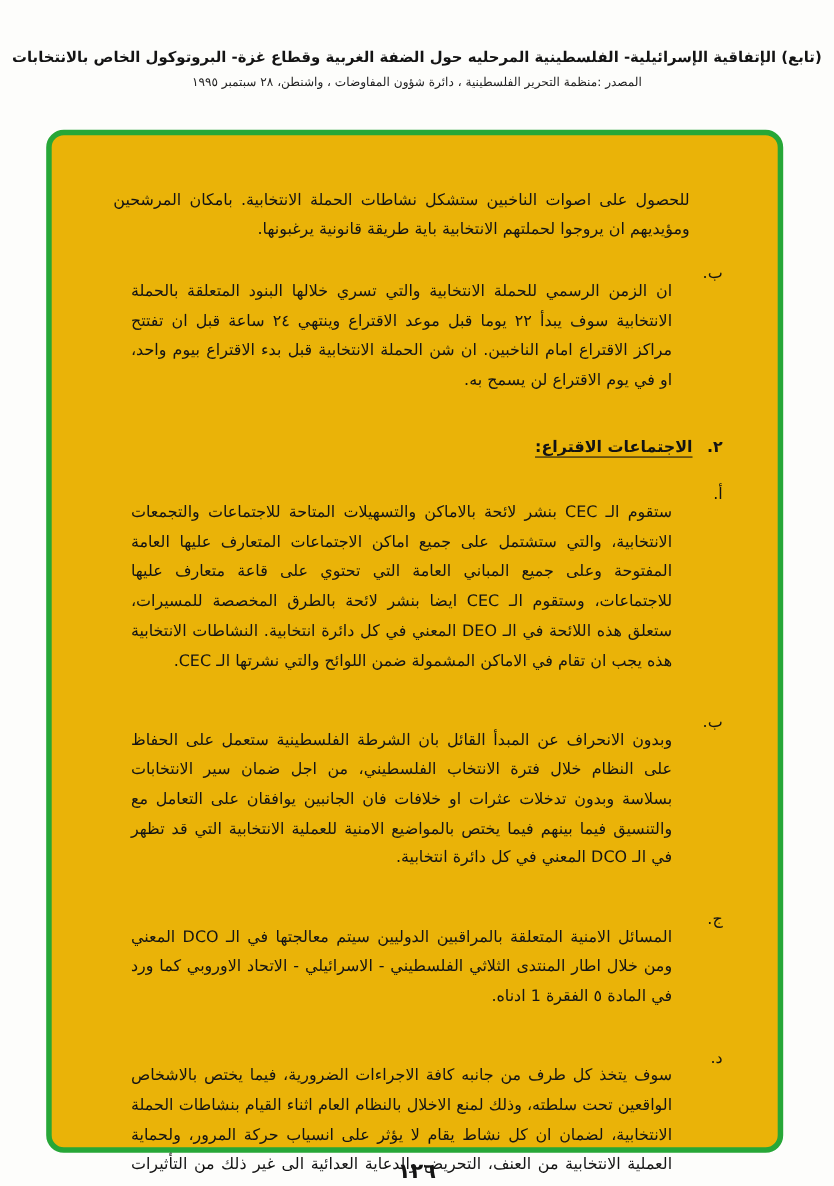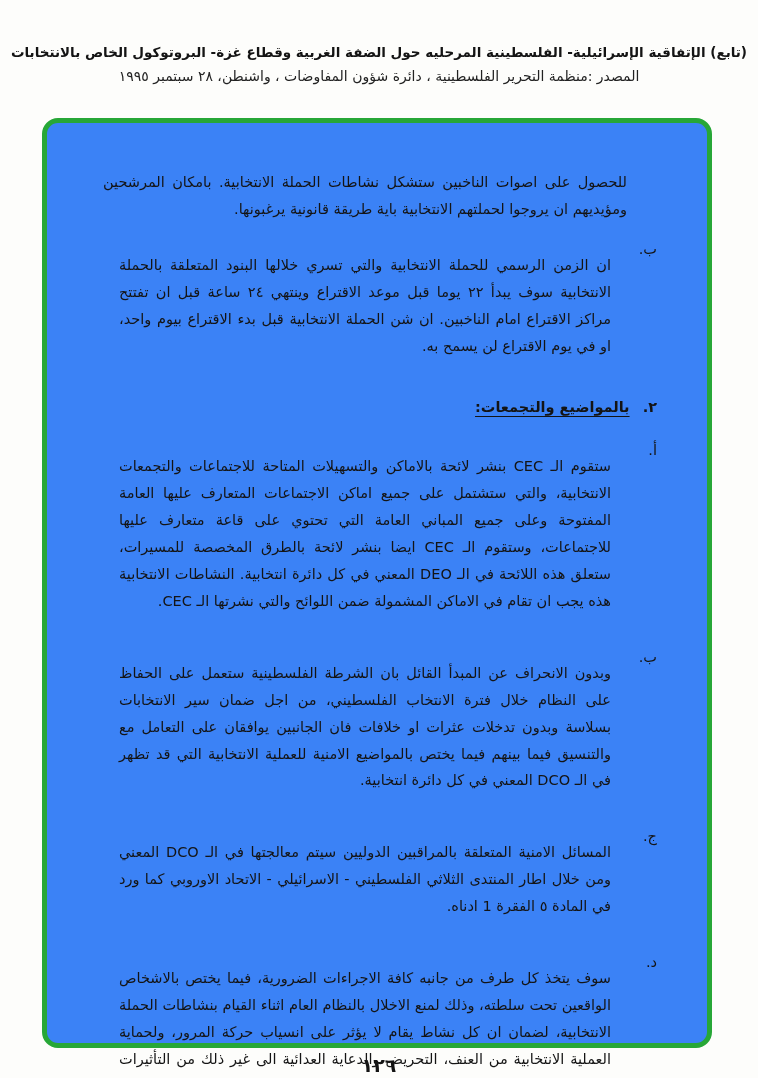--- a/index.html
+++ b/index.html
@@ -24,32 +24,32 @@
     text-align: center;
     direction: rtl;
   }
   .doc-title {
     font-size: 13.5px;
     font-weight: bold;
     letter-spacing: 0.2px;
   }
   .doc-source {
     margin-top: 8px;
-    font-size: 14px;
+    font-size: 11px;
     color: #222;
   }
   .frame {
     position: absolute;
     top: 118px;
     left: 42px;
     right: 46px;
     bottom: 30px;
     border: 5px solid var(--accent, #27a737);
     border-radius: 16px;
-    background: #3b82f6;
+    background: #eab308;
   }
   .content {
     direction: rtl;
     padding: 46px 50px 20px 56px;
     font-size: 14.5px;
     line-height: 1.86;
     text-align: justify;
   }
   .para {
     margin: 0 0 13px 0;
@@ -110,21 +110,21 @@
 
       <p class="para indent">للحصول على اصوات الناخبين ستشكل نشاطات الحملة الانتخابية. بامكان المرشحين ومؤيديهم ان يروجوا لحملتهم الانتخابية باية طريقة قانونية يرغبونها.</p>
 
       <div class="item">
         <span class="marker">ب.</span>
         <p class="para">ان الزمن الرسمي للحملة الانتخابية والتي تسري خلالها البنود المتعلقة بالحملة الانتخابية سوف يبدأ ٢٢ يوما قبل موعد الاقتراع وينتهي ٢٤ ساعة قبل ان تفتتح مراكز الاقتراع امام الناخبين. ان شن الحملة الانتخابية قبل بدء الاقتراع بيوم واحد، او في يوم الاقتراع لن يسمح به.</p>
       </div>
 
       <h2 class="section-heading">
         <span class="heading-number">٢.</span>
-        <span class="heading-text">بالمواضيع والتجمعات:</span>
+        <span class="heading-text">الاجتماعات الاقتراع:</span>
       </h2>
 
       <div class="item">
         <span class="marker">أ.</span>
         <p class="para">ستقوم الـ CEC بنشر لائحة بالاماكن والتسهيلات المتاحة للاجتماعات والتجمعات الانتخابية، والتي ستشتمل على جميع اماكن الاجتماعات المتعارف عليها العامة المفتوحة وعلى جميع المباني العامة التي تحتوي على قاعة متعارف عليها للاجتماعات، وستقوم الـ CEC ايضا بنشر لائحة بالطرق المخصصة للمسيرات، ستعلق هذه اللائحة في الـ DEO المعني في كل دائرة انتخابية. النشاطات الانتخابية هذه يجب ان تقام في الاماكن المشمولة ضمن اللوائح والتي نشرتها الـ CEC.</p>
       </div>
 
       <div class="item">
         <span class="marker">ب.</span>
         <p class="para">وبدون الانحراف عن المبدأ القائل بان الشرطة الفلسطينية ستعمل على الحفاظ على النظام خلال فترة الانتخاب الفلسطيني، من اجل ضمان سير الانتخابات بسلاسة وبدون تدخلات عثرات او خلافات فان الجانبين يوافقان على التعامل مع والتنسيق فيما بينهم فيما يختص بالمواضيع الامنية للعملية الانتخابية التي قد تظهر في الـ DCO المعني في كل دائرة انتخابية.</p>

